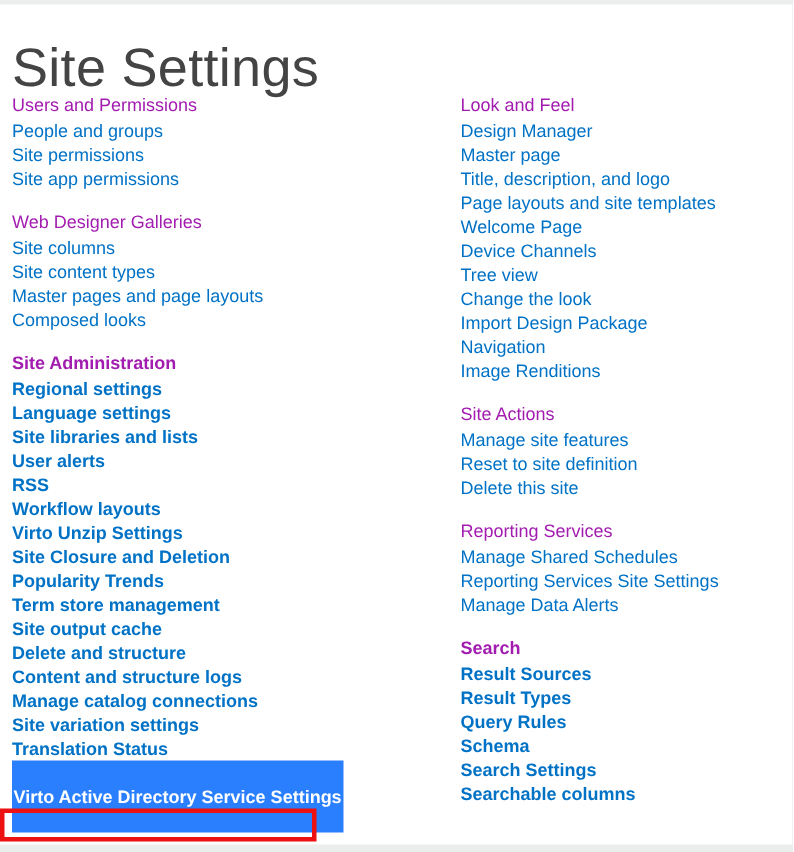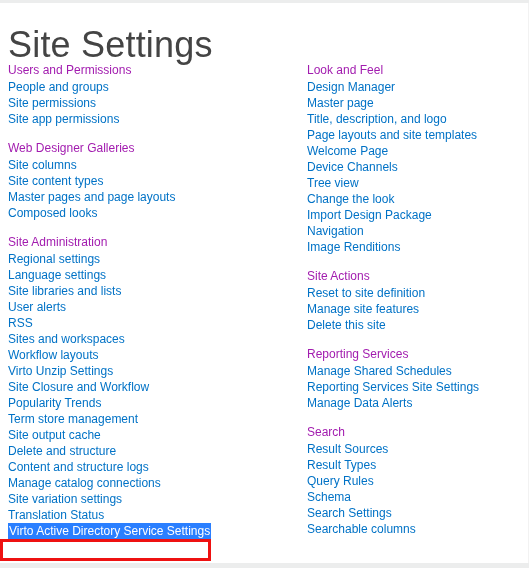--- a/index.html
+++ b/index.html
@@ -61,21 +61,21 @@
     width: 529px;
   }
   .col {
     position: absolute;
     top: 0;
   }
   .col-left  { left: 8px;  width: 290px; }
   .col-right { left: 307px; width: 215px; }
 
   .group { margin-bottom: 13px; }
-  .group:last-child { margin-bottom: 0; }
+  .group:last-child { margin-bottom: 0; font-weight: bold; }
 
   .group-heading {
     font-size: 12px;
     color: #a21caf;
     line-height: 16px;
     padding-bottom: 1px;
     white-space: nowrap;
   }
   .link-item {
     display: block;
@@ -83,21 +83,21 @@
     color: #0072c6;
     line-height: 16px;
     text-decoration: none;
     white-space: nowrap;
     width: fit-content;
     text-align: right;
   }
   .link-item.selected {
     background: #2a7fff;
     color: #ffffff;
-    padding: 0 1px;
+    padding: 16px 1px;
   }
   .annotation-box {
     position: absolute;
     left: 0px;
     top: 539px;
     width: 211px;
     height: 22px;
     border: 3px solid #ee1111;
     box-sizing: border-box;
     pointer-events: none;
@@ -128,24 +128,23 @@
           <a class="link-item" href="#">Master pages and page layouts</a>
           <a class="link-item" href="#">Composed looks</a>
         </div>
         <div class="group">
           <div class="group-heading">Site Administration</div>
           <a class="link-item" href="#">Regional settings</a>
           <a class="link-item" href="#">Language settings</a>
           <a class="link-item" href="#">Site libraries and lists</a>
           <a class="link-item" href="#">User alerts</a>
           <a class="link-item" href="#">RSS</a>
-          <a class="link-item" href="#">Sites and workspaces</a>
           <a class="link-item" href="#">Workflow layouts</a>
           <a class="link-item" href="#">Virto Unzip Settings</a>
-          <a class="link-item" href="#">Site Closure and Workflow</a>
+          <a class="link-item" href="#">Site Closure and Deletion</a>
           <a class="link-item" href="#">Popularity Trends</a>
           <a class="link-item" href="#">Term store management</a>
           <a class="link-item" href="#">Site output cache</a>
           <a class="link-item" href="#">Delete and structure</a>
           <a class="link-item" href="#">Content and structure logs</a>
           <a class="link-item" href="#">Manage catalog connections</a>
           <a class="link-item" href="#">Site variation settings</a>
           <a class="link-item" href="#">Translation Status</a>
           <a class="link-item selected" href="#">Virto Active Directory Service Settings</a>
         </div>
@@ -160,22 +159,22 @@
           <a class="link-item" href="#">Welcome Page</a>
           <a class="link-item" href="#">Device Channels</a>
           <a class="link-item" href="#">Tree view</a>
           <a class="link-item" href="#">Change the look</a>
           <a class="link-item" href="#">Import Design Package</a>
           <a class="link-item" href="#">Navigation</a>
           <a class="link-item" href="#">Image Renditions</a>
         </div>
         <div class="group">
           <div class="group-heading">Site Actions</div>
+          <a class="link-item" href="#">Manage site features</a>
           <a class="link-item" href="#">Reset to site definition</a>
-          <a class="link-item" href="#">Manage site features</a>
           <a class="link-item" href="#">Delete this site</a>
         </div>
         <div class="group">
           <div class="group-heading">Reporting Services</div>
           <a class="link-item" href="#">Manage Shared Schedules</a>
           <a class="link-item" href="#">Reporting Services Site Settings</a>
           <a class="link-item" href="#">Manage Data Alerts</a>
         </div>
         <div class="group">
           <div class="group-heading">Search</div>

